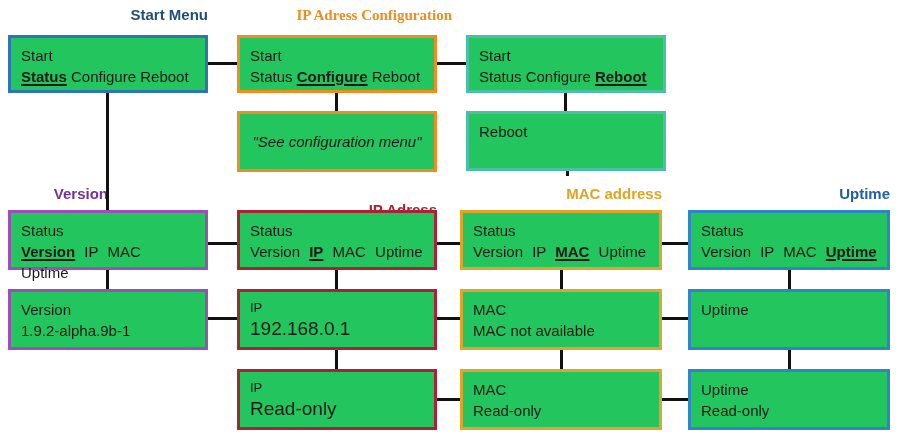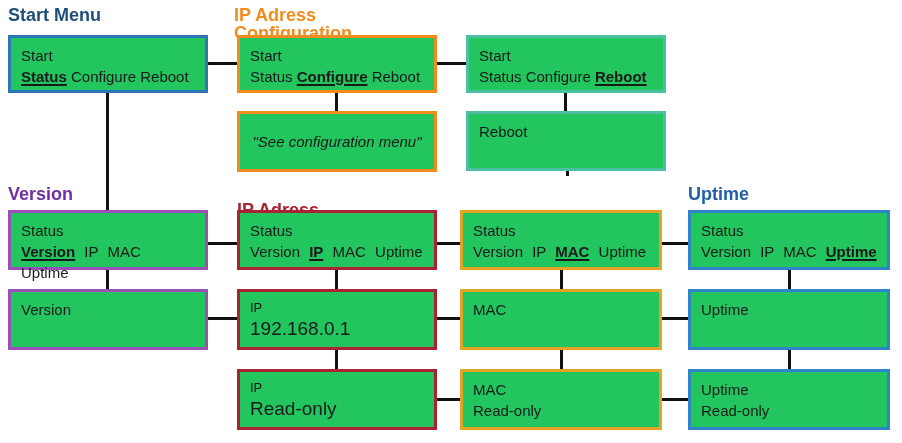--- a/index.html
+++ b/index.html
@@ -1,20 +1,20 @@
 <!DOCTYPE html>
 <html><head>
 <meta charset="utf-8">
 <style>
   html,body{margin:0;padding:0;background:#ffffff;}
   #stage{
     position:relative;width:902px;height:443px;background:#ffffff;
     font-family:"Liberation Sans", sans-serif;color:#1a1a1a;overflow:hidden;
   }
-  .hdr{position:absolute;font-weight:bold;font-size:18px;text-align:left;height:18px;line-height:18px;}
+  .hdr{position:absolute;font-weight:bold;font-size:15px;text-align:right;height:18px;line-height:18px;}
   .hdr-startmenu{color:#1F4E79;}
   .hdr-ipconfig{color:#F28C1E;}
   .hdr-sysreboot{color:#2E9E44;}
   .hdr-version{color:#7030A0;}
   .hdr-ip{color:#A92334;}
   .hdr-mac{color:#DFA425;}
   .hdr-uptime{color:#1F5FA9;}
   .box{position:absolute;background:#22c55e;border:3px solid #000;box-sizing:border-box;
        padding:7px 10px 0 10px;font-size:15px;line-height:21px;}
   .bd-blue{border-color:#2E75B6;}
@@ -31,23 +31,24 @@
   .sm{font-size:13px;line-height:18px;}
   .lg{font-size:19px;line-height:24px;}
   .conn{position:absolute;background:#111111;}
 </style>
 </head>
 <body>
 
 <div id="stage">
 
   <div class="hdr hdr-startmenu" style="left:8px;top:6px;width:200px;">Start Menu</div>
-  <div class="hdr hdr-ipconfig" style="left:234px;top:6px;width:200px;">IP Adress Configuration</div>
+  <div class="hdr hdr-ipconfig" style="left:252px;top:6px;width:200px;font-family:Liberation Serif, serif;">IP Adress Configuration</div>
   <div class="hdr hdr-version" style="left:8px;top:185px;width:100px;">Version</div>
   <div class="hdr hdr-ip" style="left:237px;top:193px;width:200px;margin-top:8px;">IP Adress</div>
+  <div class="hdr hdr-mac" style="left:460px;top:185px;width:202px;">MAC address</div>
   <div class="hdr hdr-uptime" style="left:688px;top:185px;width:202px;">Uptime</div>
 
   <div class="box bd-blue" style="left:8px;top:35px;width:200px;height:58px;">
     <div><span>Start</span></div>
     <div><span class="kbu">Status</span><span> Configure Reboot</span></div>
   </div>
   <div class="box bd-orange" style="left:237px;top:35px;width:200px;height:58px;">
     <div><span>Start</span></div>
     <div><span>Status </span><span class="kbu">Configure</span><span> Reboot</span></div>
   </div>
@@ -75,27 +76,29 @@
     <div><span>Status</span></div>
     <div class="wide"><span>Version IP </span><span class="kbu">MAC</span><span> Uptime</span></div>
   </div>
   <div class="box bd-lblue" style="left:688px;top:210px;width:202px;height:60px;">
     <div><span>Status</span></div>
     <div class="wide"><span>Version IP MAC </span><span class="kbu">Uptime</span></div>
   </div>
 
   <div class="box bd-purple" style="left:8px;top:289px;width:200px;height:61px;">
     <div>Version</div>
+    <div>1.9.2-alpha.9b-1</div>
   </div>
   <div class="box bd-red" style="left:237px;top:289px;width:200px;height:61px;">
     <div class="sm">IP</div>
     <div class="lg">192.168.0.1</div>
   </div>
   <div class="box bd-gold" style="left:460px;top:289px;width:202px;height:61px;">
     <div>MAC</div>
+    <div>MAC not available</div>
   </div>
   <div class="box bd-lblue" style="left:688px;top:289px;width:202px;height:61px;">
     <div>Uptime</div>
   </div>
 
   <div class="box bd-red" style="left:237px;top:369px;width:200px;height:61px;">
     <div class="sm">IP</div>
     <div class="lg">Read-only</div>
   </div>
   <div class="box bd-gold" style="left:460px;top:369px;width:202px;height:61px;">

